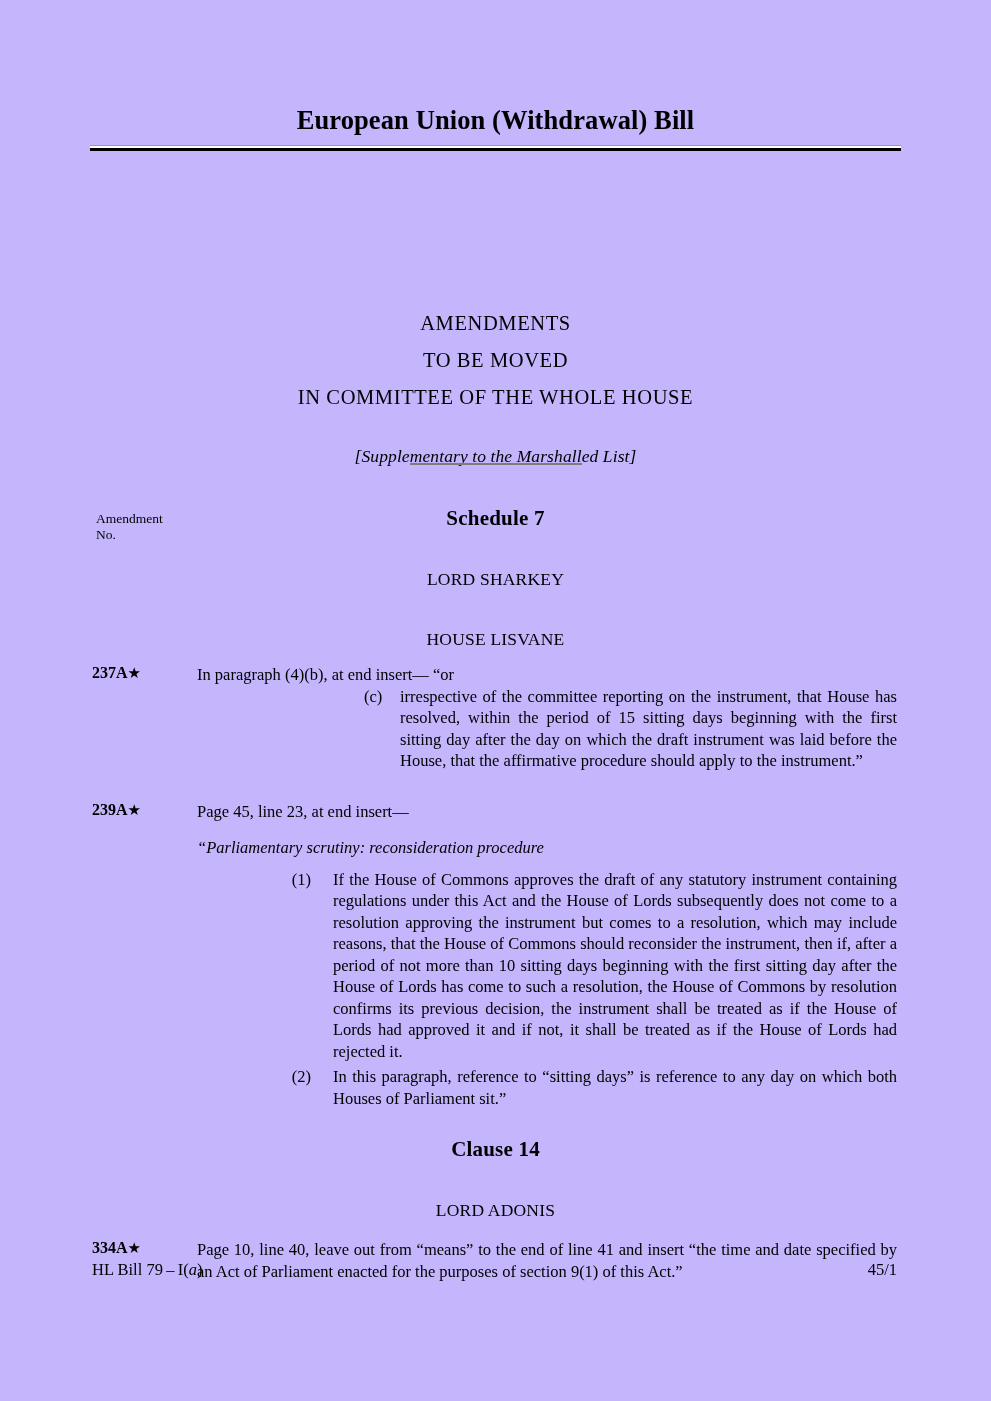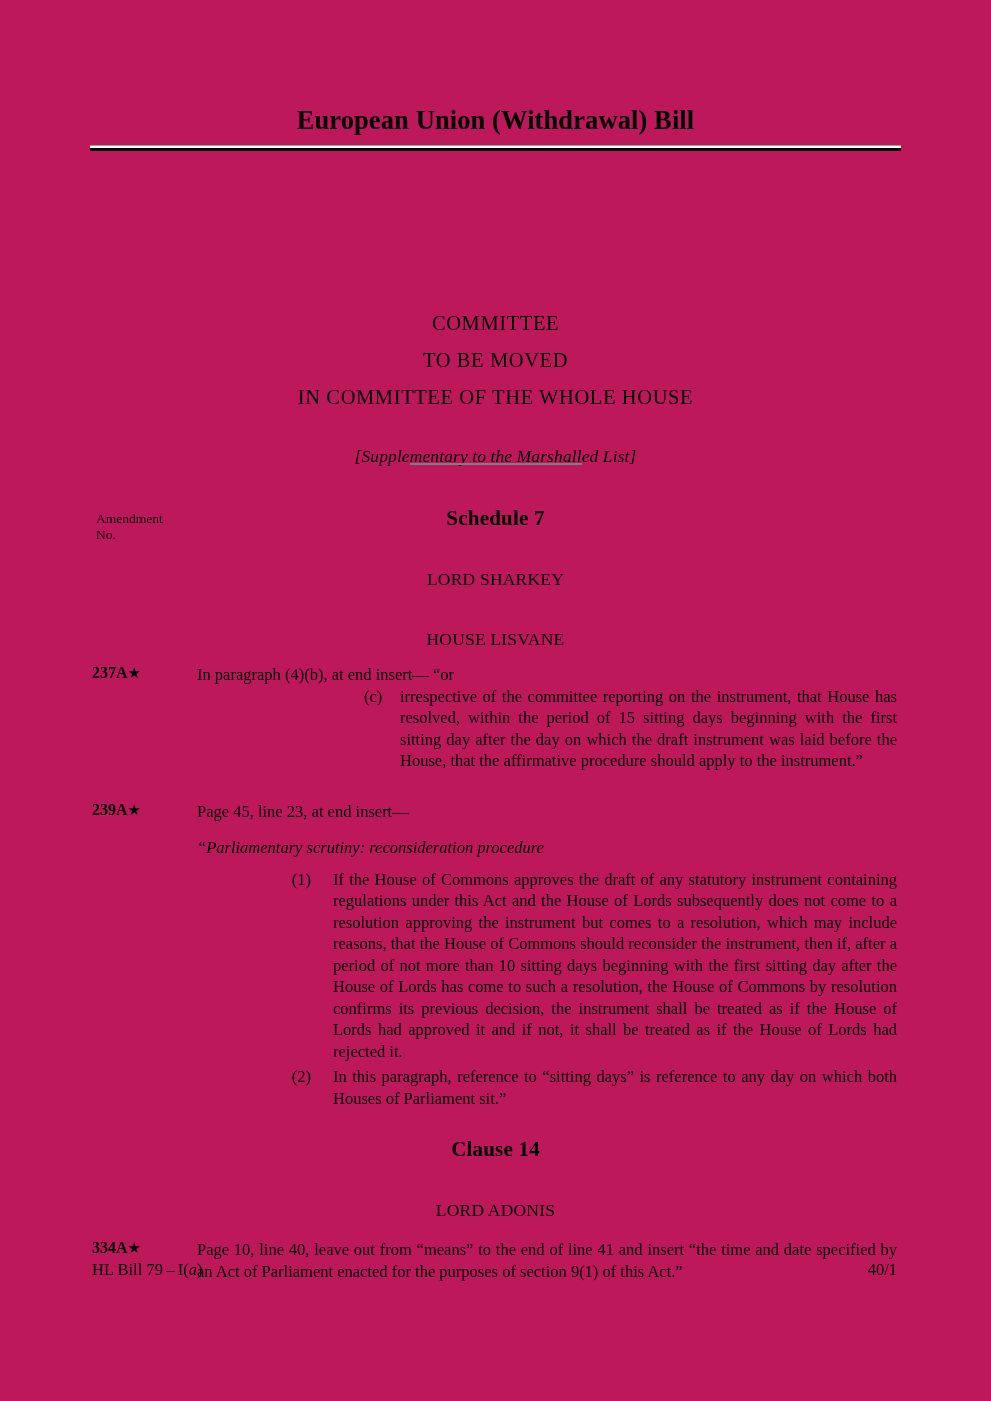--- a/index.html
+++ b/index.html
@@ -9,21 +9,21 @@
   }
   body {
     font-family: "Liberation Serif", "DejaVu Serif", serif;
     color: #000000;
   }
   .page {
     position: relative;
     width: 991px;
     height: 1401px;
     margin: 0 auto;
-    background: #be185d;
+    background: #c4b5fd;
     overflow: hidden;
   }
 
   
   .doc-title {
     position: absolute;
     top: 105px;
     left: 90px;
     width: 811px;
     text-align: center;
@@ -201,21 +201,21 @@
 <div class="page">
 
   <div class="doc-title">European Union (Withdrawal) Bill</div>
   <div class="title-rules">
     <div class="rule-thin"></div>
     <div class="rule-gap"></div>
     <div class="rule-thick"></div>
   </div>
 
   <div class="headblock">
-    <div class="h-line">COMMITTEE</div>
+    <div class="h-line">AMENDMENTS</div>
     <div class="h-line">TO BE MOVED</div>
     <div class="h-line">IN COMMITTEE OF THE WHOLE HOUSE</div>
     <div class="h-sub">[Supplementary to the Marshalled List]</div>
   </div>
   <div class="short-divider"></div>
 
   <div class="amendment-no-label">
     <div>Amendment</div>
     <div>No.</div>
   </div>
@@ -262,16 +262,16 @@
     <div class="sponsor">LORD ADONIS</div>
   </div>
 
   <div class="entry" style="margin-top:17px;">
     <div class="entry-no"><span>334A</span><span class="star">★</span></div>
     <div class="entry-body justify">Page 10, line 40, leave out from “means” to the end of line 41 and insert “the time and date specified by an Act of Parliament enacted for the purposes of section 9(1) of this Act.”</div>
   </div>
 
   <div class="footer">
     <div class="left"><span>HL Bill 79 – I(</span><span class="ital">a</span><span>)</span></div>
-    <div class="right">40/1</div>
+    <div class="right">45/1</div>
   </div>
 
 </div>
 
 </body></html>

